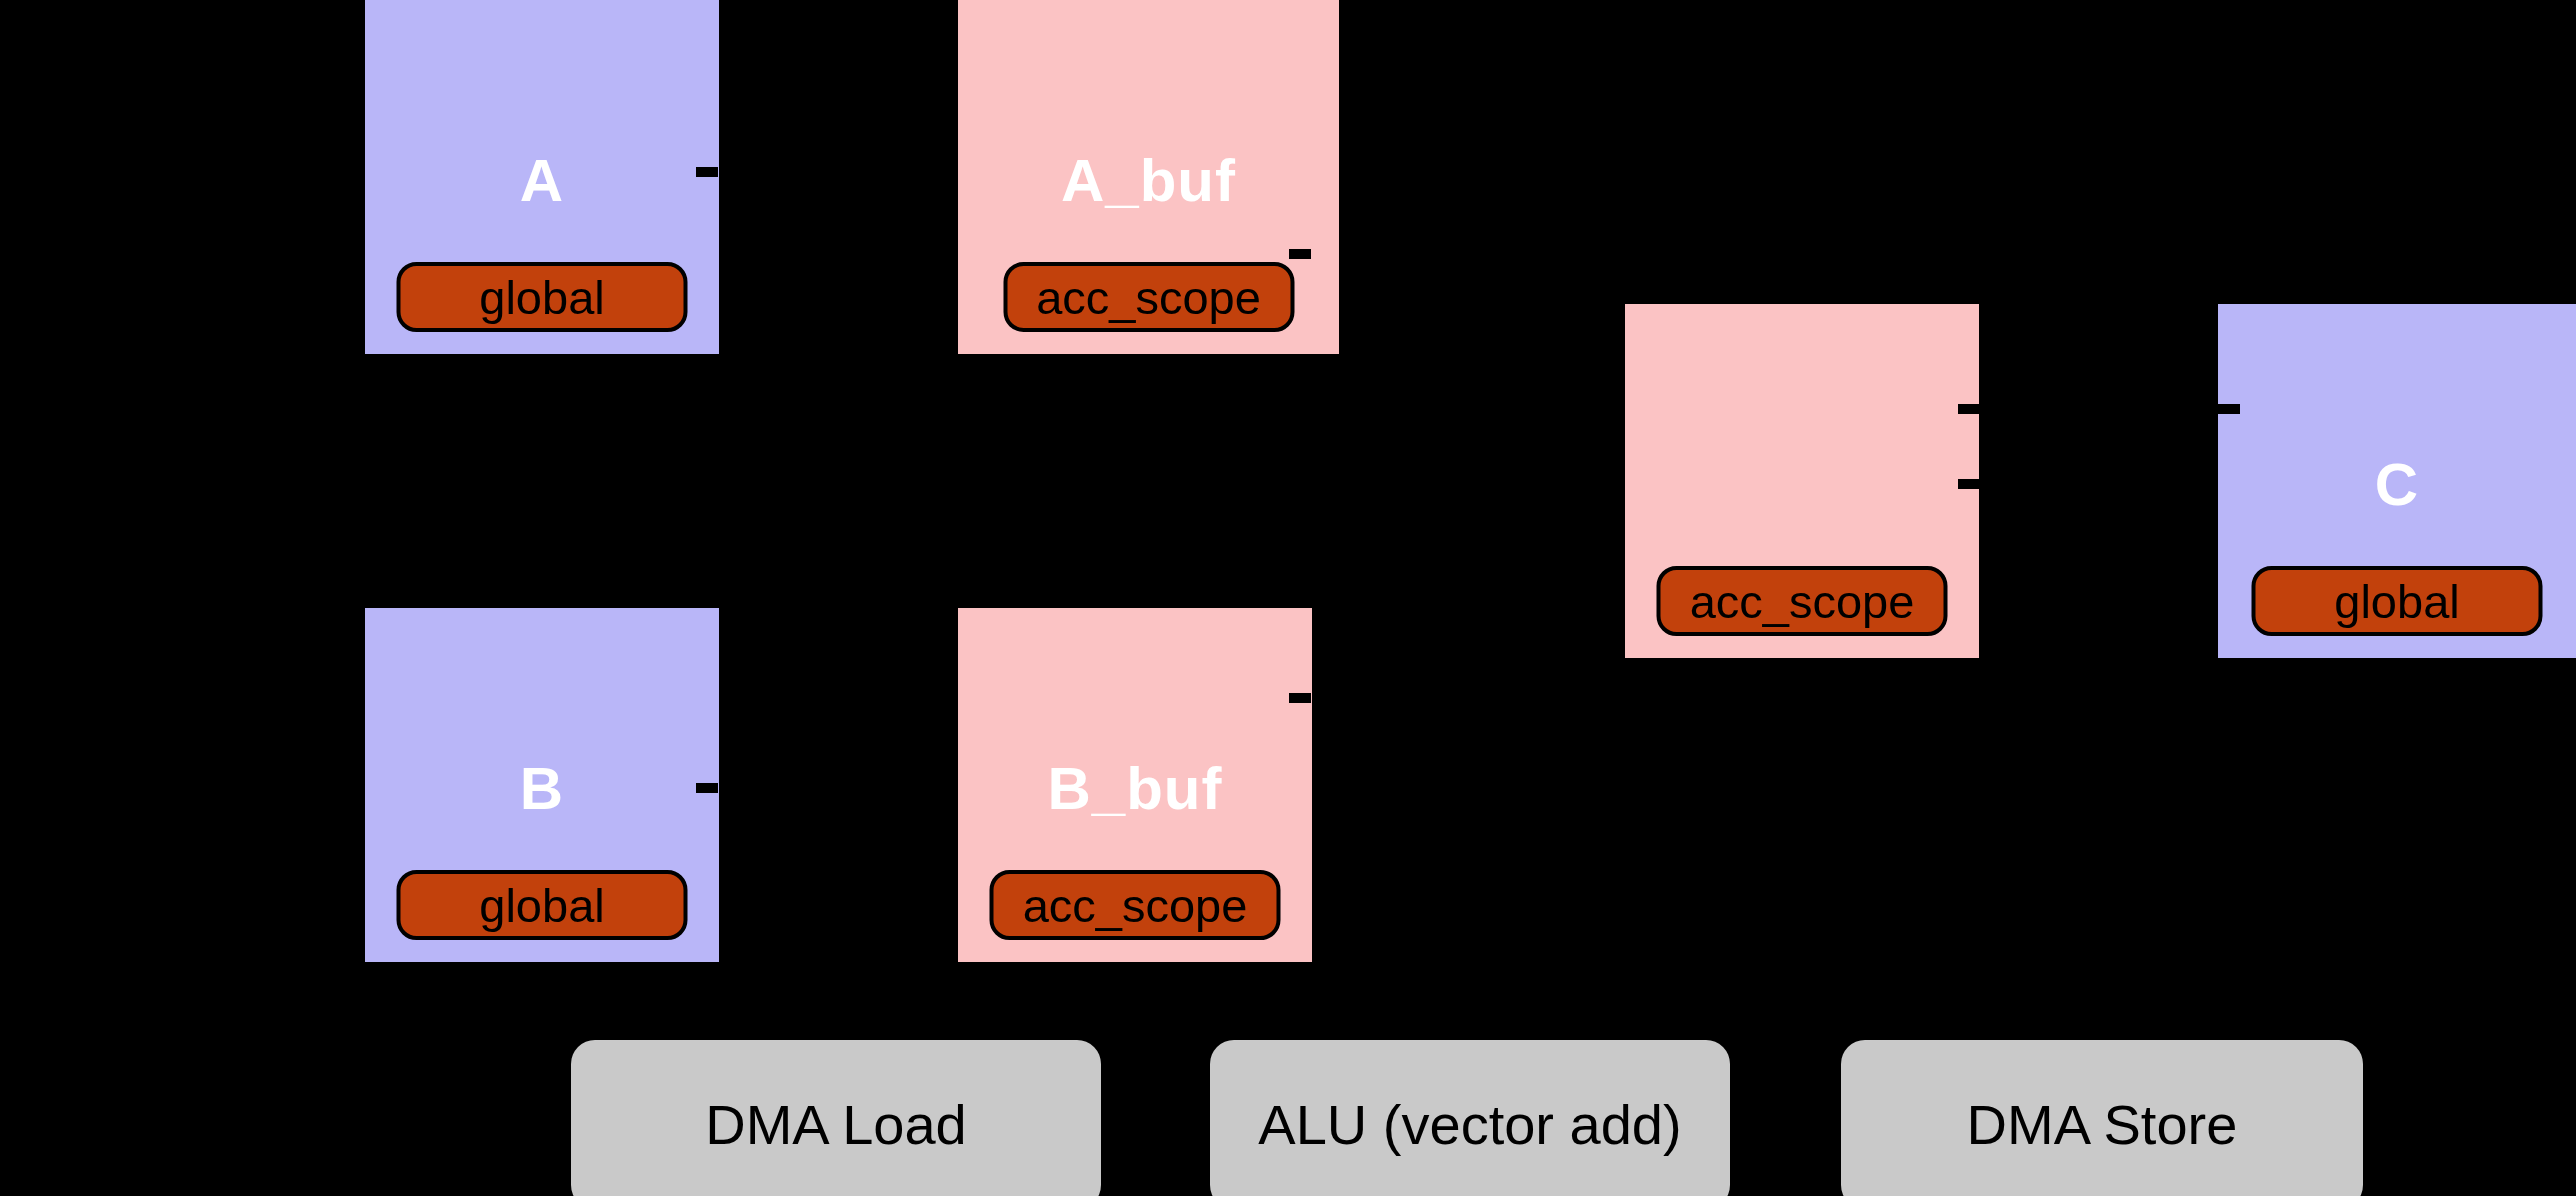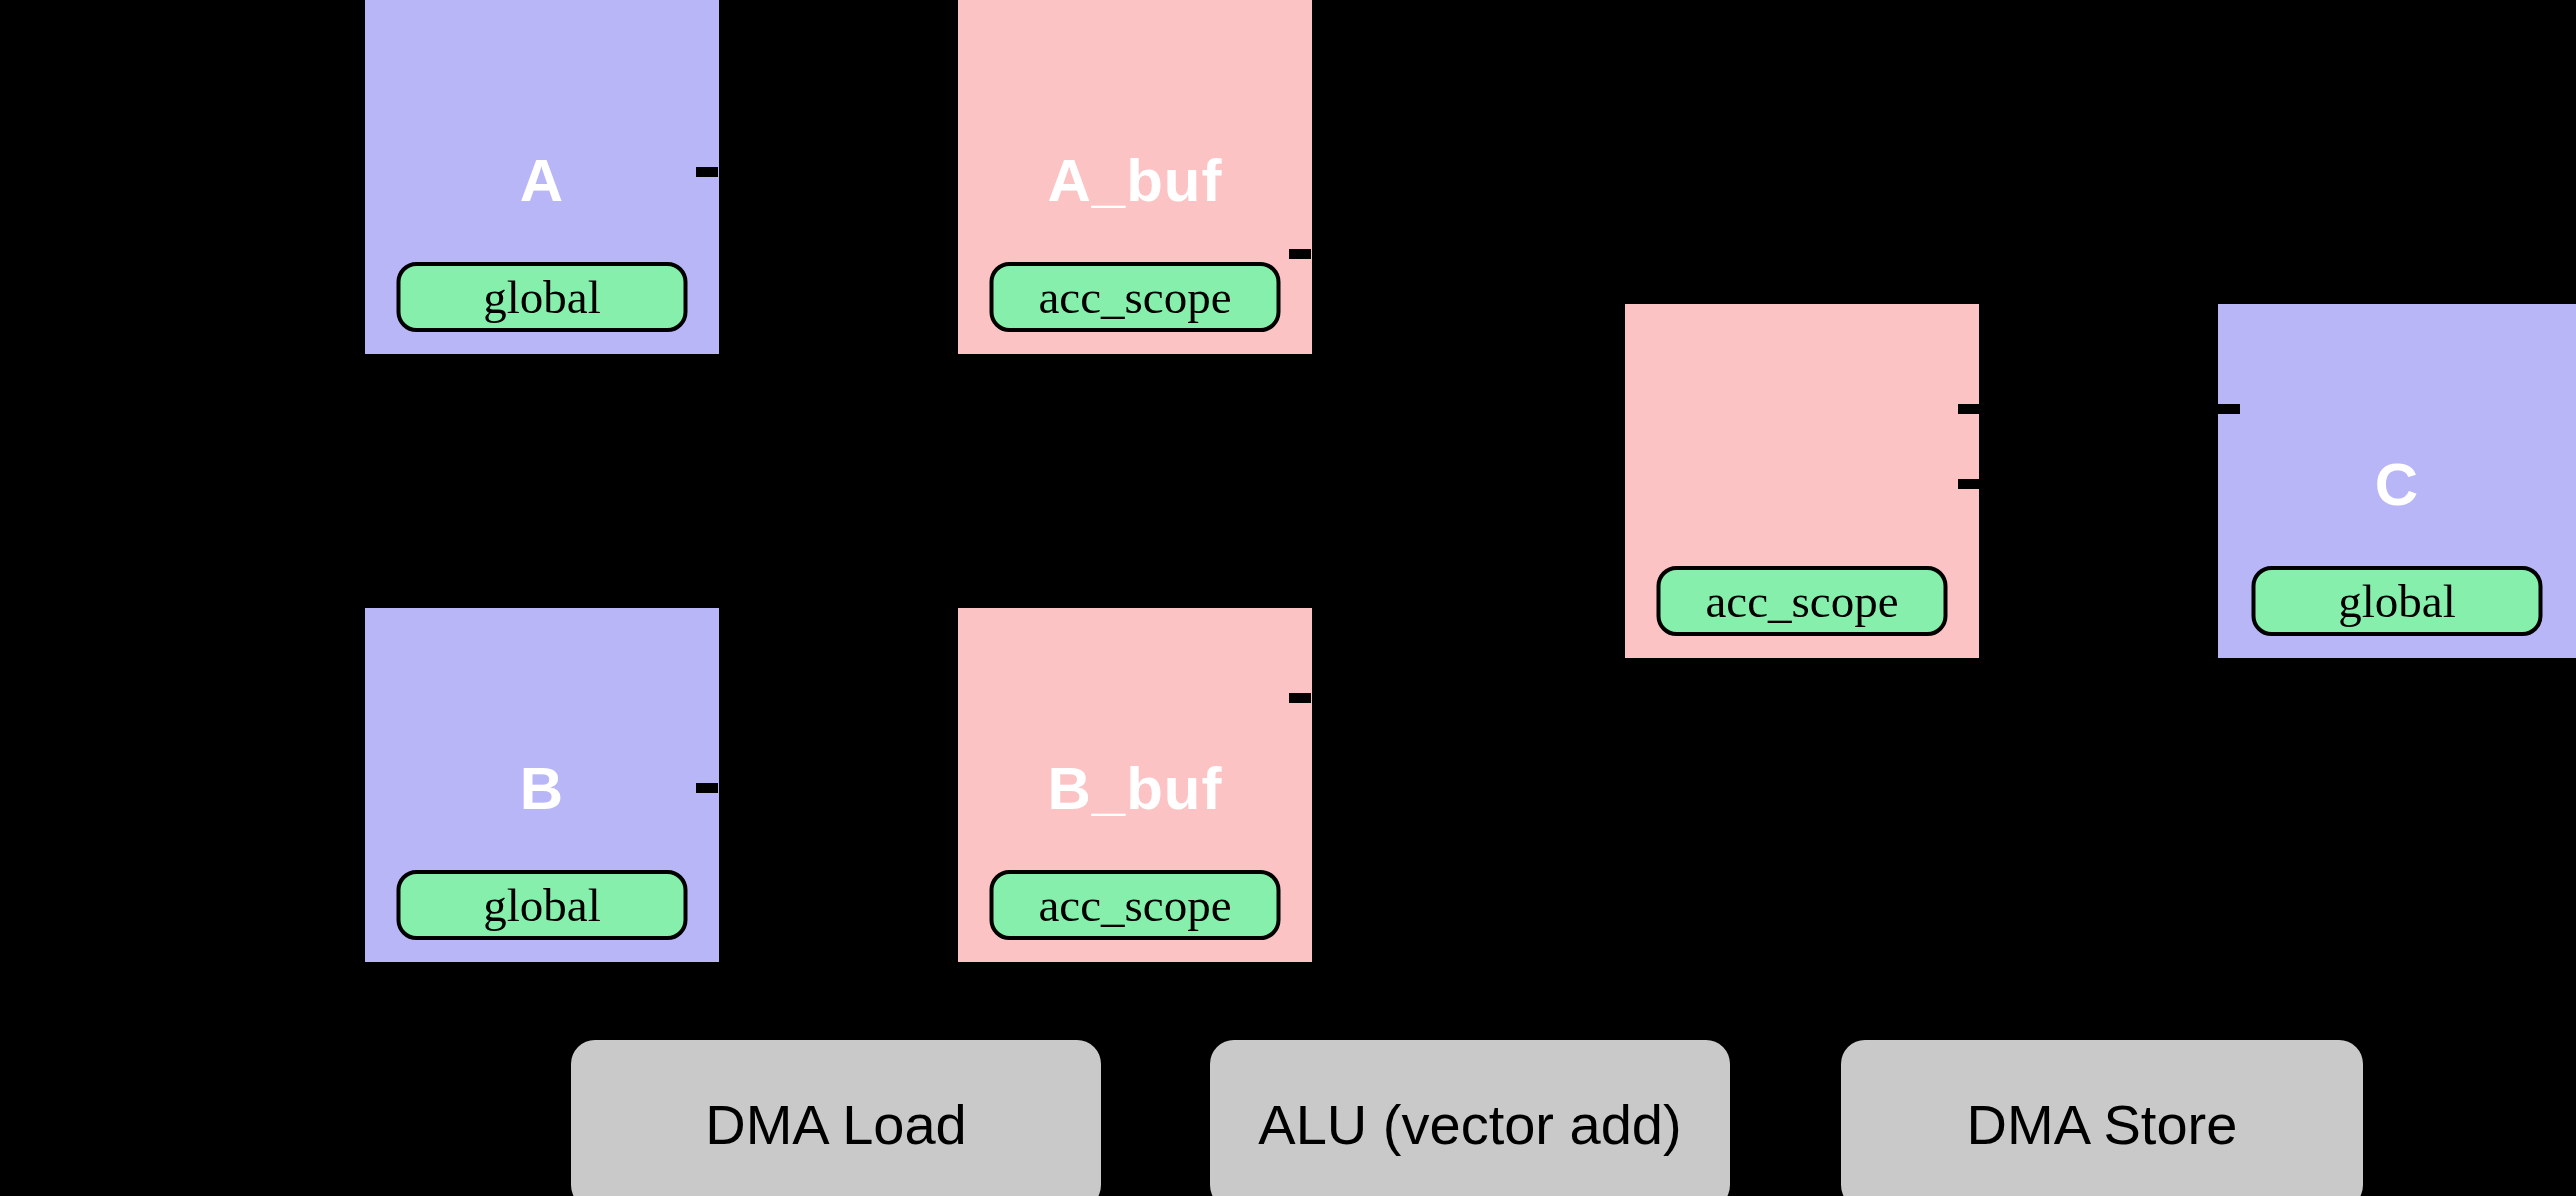--- a/index.html
+++ b/index.html
@@ -36,37 +36,36 @@
     color: #ffffff;
     letter-spacing: 1px;
   }
   .badge {
     position: absolute;
     left: 50%;
     transform: translateX(-50%);
     top: 262px;
     width: 283px;
     height: 62px;
-    background: #86efac;
+    background: #c2410c;
     border: 4px solid #000000;
     border-radius: 20px;
     display: flex;
     align-items: center;
     justify-content: center;
-    font-family: Liberation Serif, serif;
   }
   .badge-text {
     font-size: 47px;
     color: #000000;
     white-space: nowrap;
   }
 
   
   #node-A    { left: 365px;  top: 0px;   }
-  #node-Abuf { left: 958px;  top: 0px;   }
+  #node-Abuf { left: 958px;  top: 0px; padding-left: 27px;   }
   #node-B    { left: 365px;  top: 608px; }
   #node-Bbuf { left: 958px;  top: 608px; }
   #node-Cbuf { left: 1625px; top: 304px; }
   #node-C    { left: 2218px; top: 304px; width: 358px; }
 
   
   .op {
     position: absolute;
     top: 1040px;
     height: 169px;

